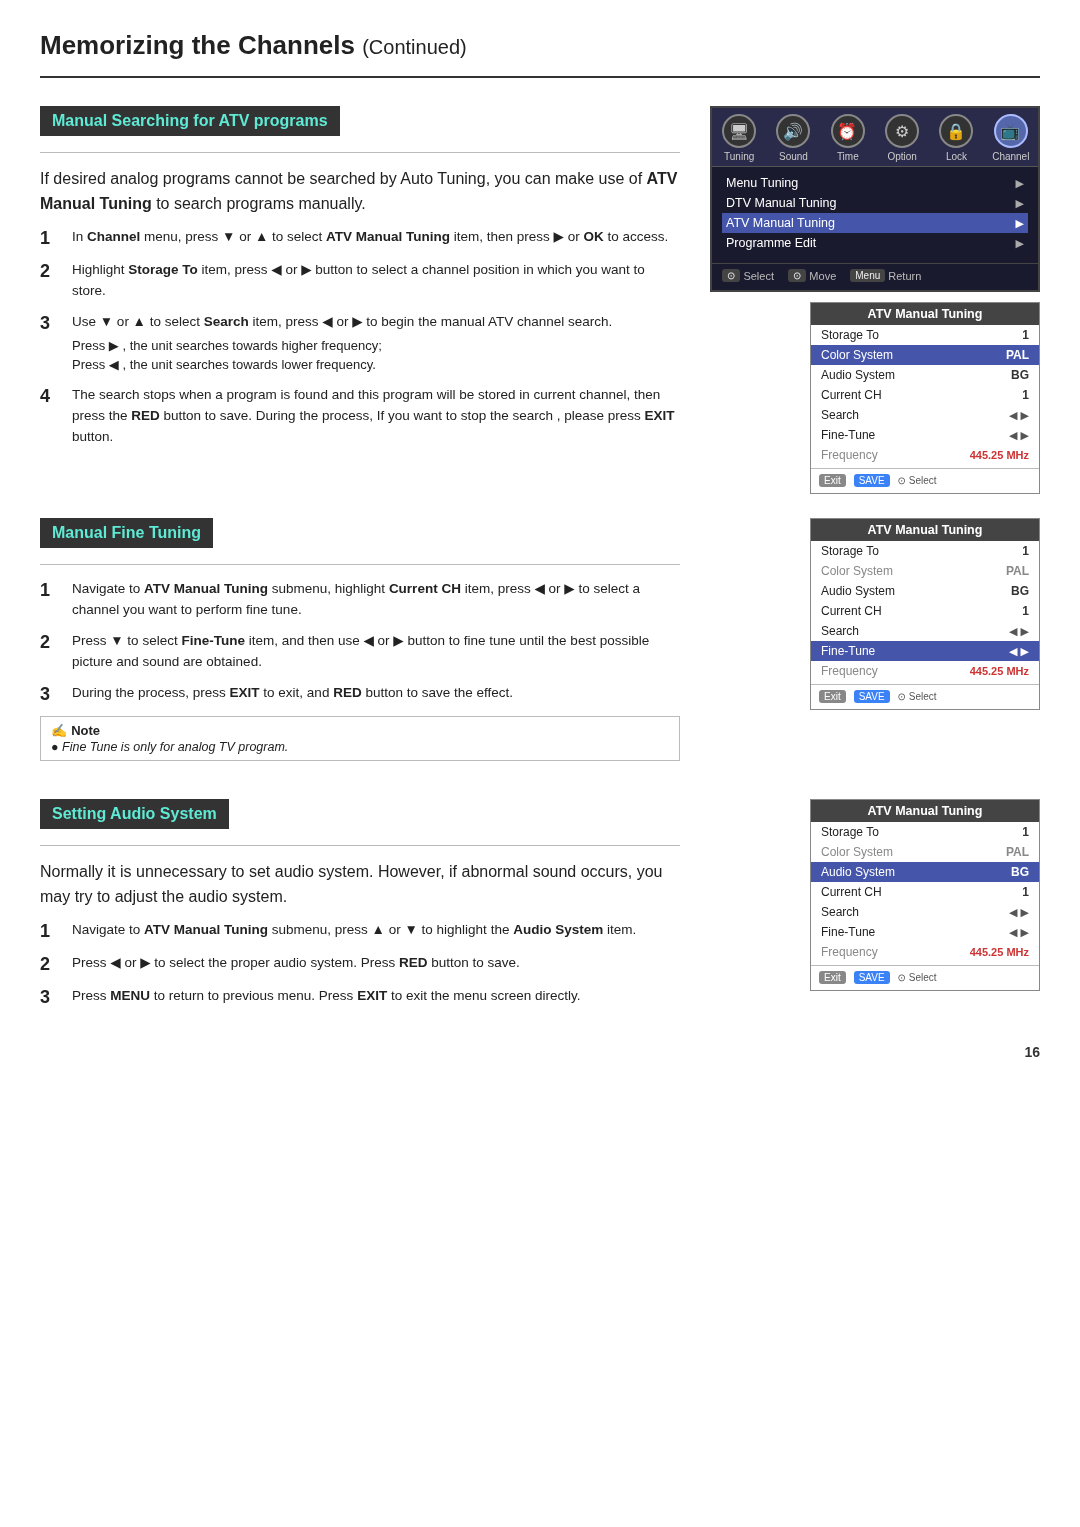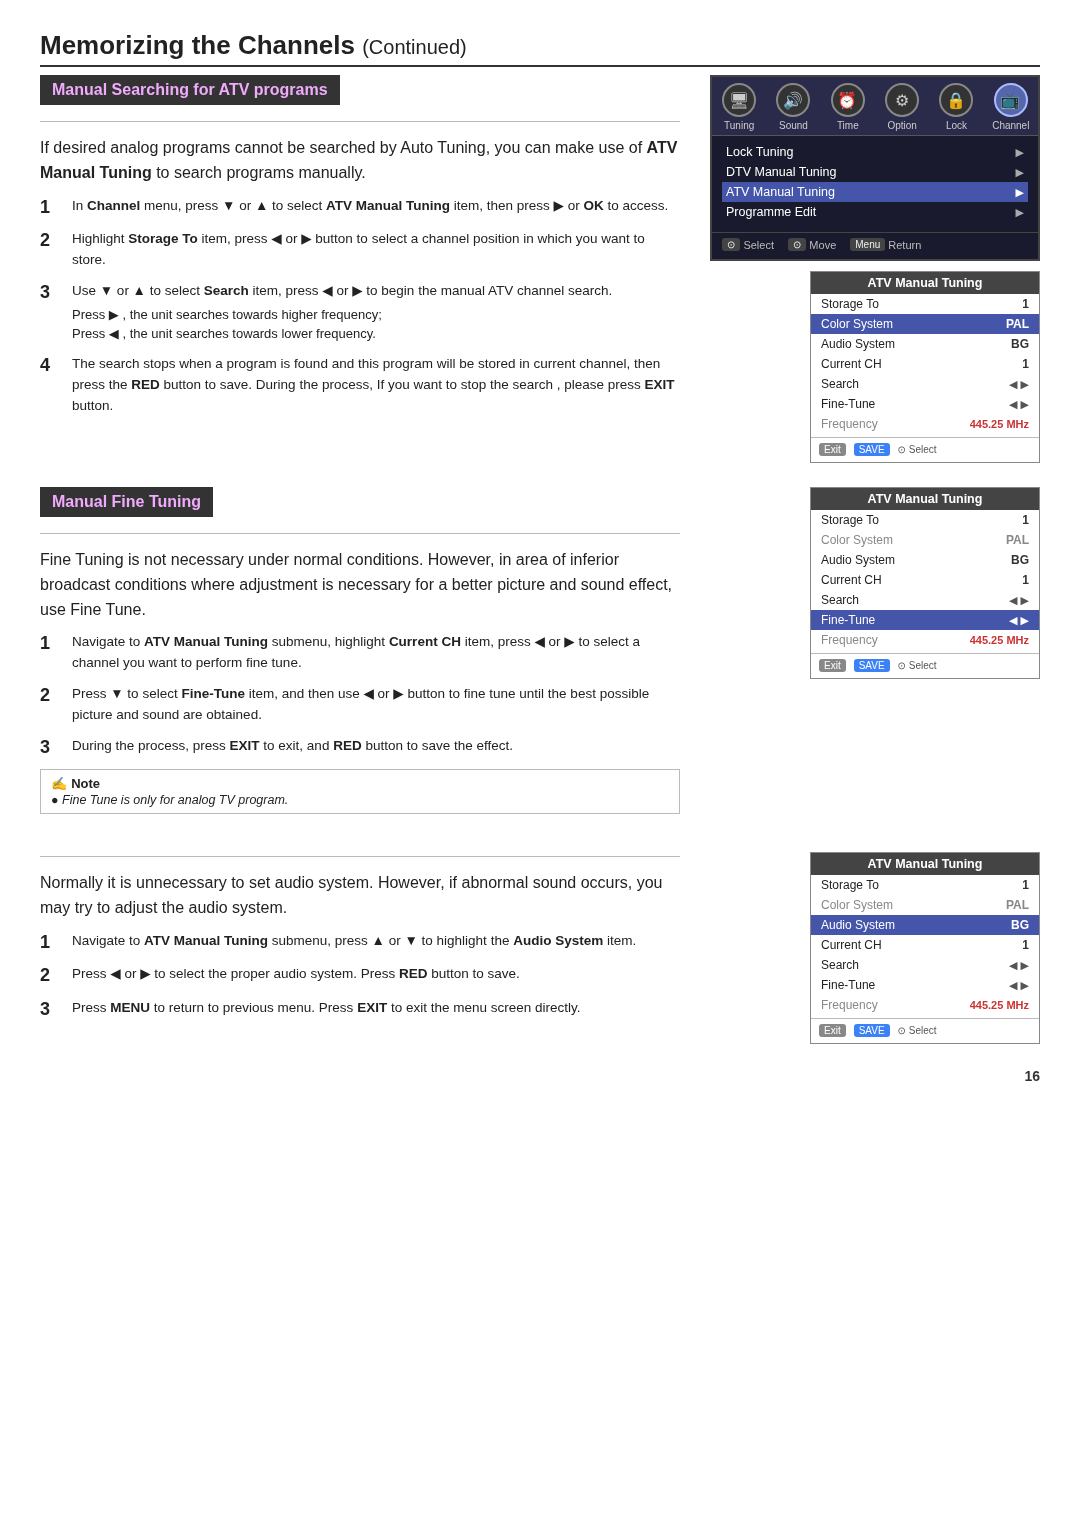--- a/index.html
+++ b/index.html
@@ -11,28 +11,28 @@
       font-size: 14px;
       color: #222;
       padding: 30px 40px;
     }
 
     
     .main-title {
       font-size: 26px;
       font-weight: bold;
       border-bottom: 2px solid #333;
-      padding-bottom: 4px;
-      margin-bottom: 8px;
+      padding-bottom: 15px;
+      margin-bottom: 28px;
     }
 
     
     .section-header {
       background: #333;
-      color: #f0abfc;
+      color: #5eead4;
       font-size: 16px;
       font-weight: bold;
       padding: 6px 12px;
       margin-bottom: 12px;
       display: inline-block;
     }
 
     
     .two-col {
       display: flex;
@@ -322,21 +322,21 @@
           <div class="tv-icon-circle">🔒</div>
           <span>Lock</span>
         </div>
         <div class="tv-icon-item">
           <div class="tv-icon-circle active">📺</div>
           <span>Channel</span>
         </div>
       </div>
       <div class="tv-menu-items">
         <div class="tv-menu-row">
-          <span>Lock Tuning</span>
+          <span>Menu Tuning</span>
           <span class="arrow">▶</span>
         </div>
         <div class="tv-menu-row">
           <span>DTV Manual Tuning</span>
           <span class="arrow">▶</span>
         </div>
         <div class="tv-menu-row highlight">
           <span>ATV Manual Tuning</span>
           <span class="arrow" style="color:#fff;">▶</span>
         </div>
@@ -399,23 +399,20 @@
     </div>
   </div>
 </div>
 
 <div class="two-col">
   <div class="left-col">
     <div>
       <span class="section-header">Manual Fine Tuning</span>
     </div>
     <hr class="section-divider">
-    <p class="body-text">
-      Fine Tuning is not necessary under normal conditions. However, in area of inferior broadcast conditions where adjustment is necessary for a better picture and sound effect, use Fine Tune.
-    </p>
     <ol class="steps">
       <li class="step">
         <span class="step-num">1</span>
         <div class="step-text">
           Navigate to <b>ATV Manual Tuning</b> submenu, highlight <b>Current CH</b> item, press ◀ or ▶ to select a channel you want to perform fine tune.
         </div>
       </li>
       <li class="step">
         <span class="step-num">2</span>
         <div class="step-text">
@@ -475,20 +472,23 @@
         <span class="atv-footer-btn">Exit</span>
         <span class="atv-footer-btn save">SAVE</span>
         <span class="atv-footer-select">⊙ Select</span>
       </div>
     </div>
   </div>
 </div>
 
 <div class="two-col">
   <div class="left-col">
+    <div>
+      <span class="section-header">Setting Audio System</span>
+    </div>
     <hr class="section-divider">
     <p class="body-text">
       Normally it is unnecessary to set audio system. However, if abnormal sound occurs, you may try to adjust the audio system.
     </p>
     <ol class="steps">
       <li class="step">
         <span class="step-num">1</span>
         <div class="step-text">
           Navigate to <b>ATV Manual Tuning</b> submenu, press ▲ or ▼ to highlight the <b>Audio System</b> item.
         </div>

